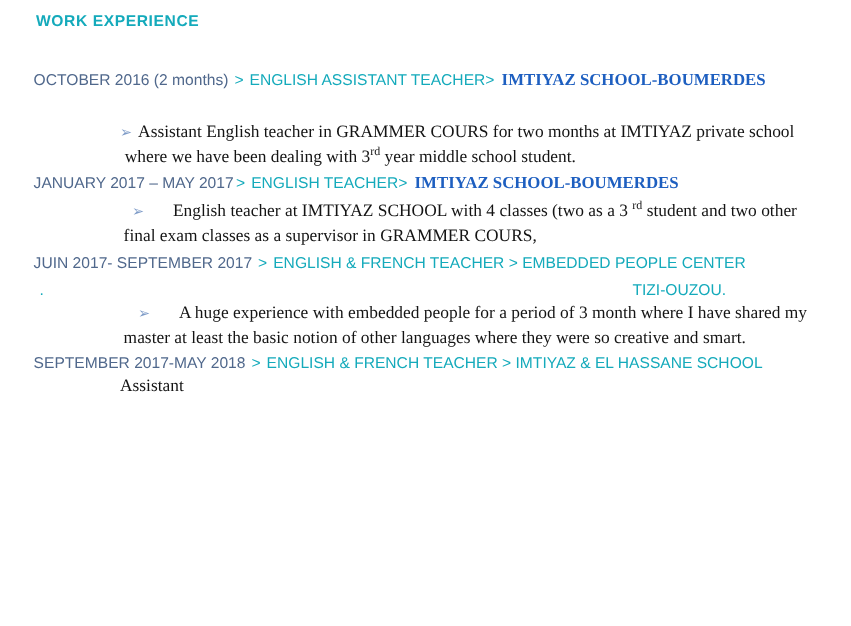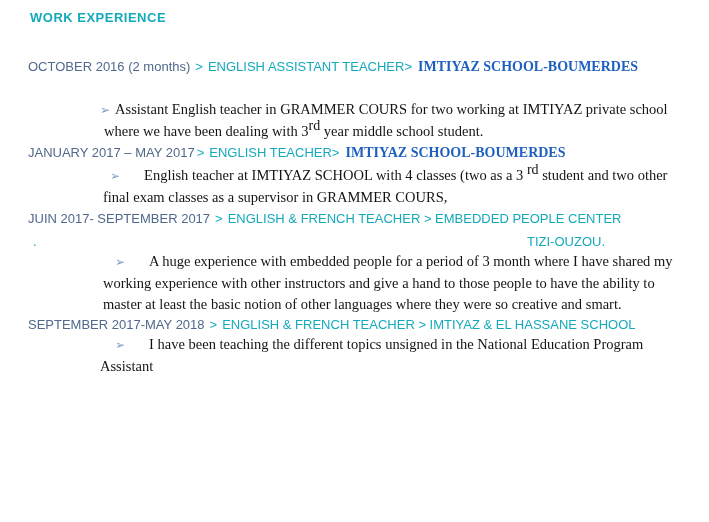--- a/index.html
+++ b/index.html
@@ -69,62 +69,60 @@
   .bullet.b2 .cont  { margin-left: 3px; }
   .bullet.b3 .cont  { margin-left: 3px; }
   .bullet.b4 .cont  { margin-left: 0; }
   .bullet .arrow {
     color: var(--bullet-arrow);
     font-size: 12px;
     font-family: "DejaVu Sans", sans-serif;
   }
   .gap-s  { display: inline-block; width: 5px; }
   .tabgap { display: inline-block; width: 24px; }
-  sup { font-size: 14px; line-height: 0; vertical-align: super; }
+  sup { font-size: 10px; line-height: 0; vertical-align: super; }
   .mt24 { margin-top: 24px; }
   .mt4  { margin-top: 4px; }
   .mt1  { margin-top: 1px; }
   .mt26 { margin-top: 26px; }
   .mtm2 { margin-top: 1px; }
 </style>
 </head>
 <body>
 
 <div class="page">
 
   <div class="doc-title">WORK EXPERIENCE</div>
 
   <div class="heading h1"><span class="date">OCTOBER 2016 (2 months)</span><span class="sep">&gt;</span><span class="role">ENGLISH ASSISTANT TEACHER&gt;</span><span class="org">IMTIYAZ SCHOOL-BOUMERDES</span></div>
 
   <div class="bullet b1 mt24">
-    <div class="line first"><span class="arrow">➢</span><span class="gap-s"></span><span>Assistant English teacher in GRAMMER COURS for two working at IMTIYAZ private school</span></div>
+    <div class="line first"><span class="arrow">➢</span><span class="gap-s"></span><span>Assistant English teacher in GRAMMER COURS for two months at IMTIYAZ private school</span></div>
     <div class="line cont"><span>where we have been dealing with 3</span><sup>rd</sup><span> year middle school student.</span></div>
   </div>
 
   <div class="heading h2"><span class="date">JANUARY 2017 – MAY 2017</span><span class="sep tight">&gt;</span><span class="role">ENGLISH TEACHER&gt;</span><span class="org">IMTIYAZ SCHOOL-BOUMERDES</span></div>
 
   <div class="bullet b2 mt4">
     <div class="line first"><span class="arrow">➢</span><span class="tabgap"></span><span>English teacher at IMTIYAZ SCHOOL with 4 classes (two as a 3 </span><sup>rd</sup><span> student and two other</span></div>
     <div class="line cont">final exam classes as a supervisor in GRAMMER COURS,</div>
   </div>
 
   <div class="heading h3"><span class="date">JUIN 2017- SEPTEMBER 2017</span><span class="sep">&gt;</span><span class="role">ENGLISH &amp; FRENCH TEACHER &gt; EMBEDDED PEOPLE CENTER</span></div>
   <div class="h-line2">
       <span class="cont-dot">.</span>
       <span class="location">TIZI-OUZOU.</span>
     </div>
 
   <div class="bullet b3 mt1">
     <div class="line first"><span class="arrow">➢</span><span class="tabgap"></span><span>A huge experience with embedded people for a period of 3 month where I have shared my</span></div>
-    <div class="line cont">working experience with other instructors and give a hand to those people to have the ability to</div>
     <div class="line cont">master at least the basic notion of other languages where they were so creative and smart.</div>
   </div>
 
   <div class="heading h4"><span class="date">SEPTEMBER 2017-MAY 2018</span><span class="sep">&gt;</span><span class="role">ENGLISH &amp; FRENCH TEACHER &gt; IMTIYAZ &amp; EL HASSANE SCHOOL</span></div>
 
 
   <div class="bullet b4 mt1">
-    <div class="line first"><span class="arrow">➢</span><span class="tabgap"></span><span>I have been teaching the different topics unsigned in the National Education Program</span></div>
     <div class="line cont">Assistant</div>
   </div>
 
 
 </div>
 
 </body></html>

